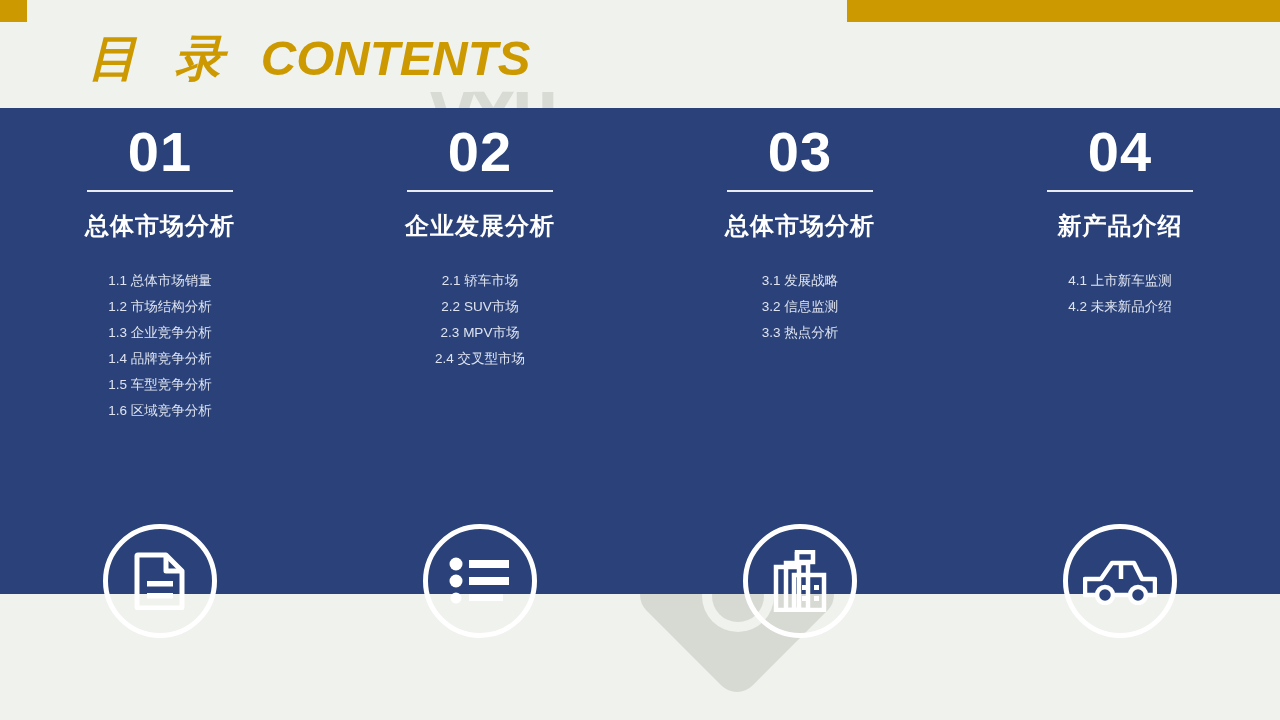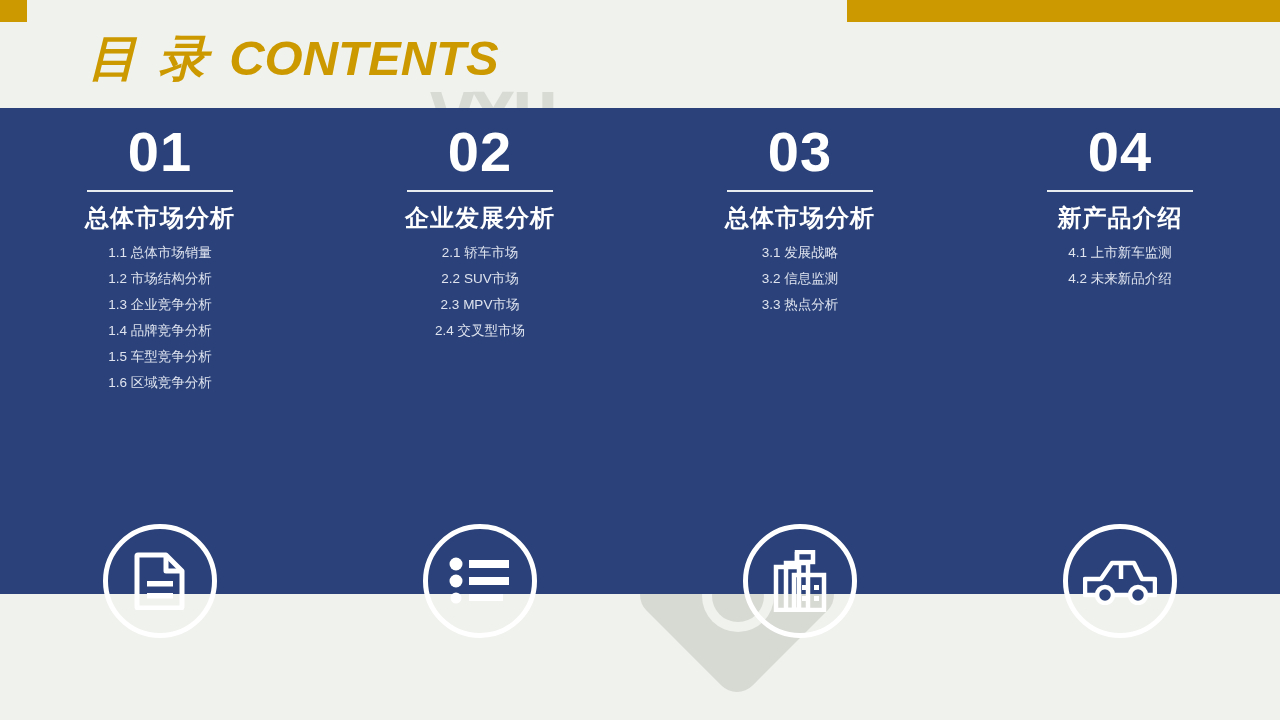--- a/index.html
+++ b/index.html
@@ -43,21 +43,21 @@
     border-radius:50%; background:#d7d9d3;
   }
 
   
   .title {
     position:absolute; left:88px; top:26px;
     font-size:49px; font-weight:700; font-style:italic;
     color:#cc9a00; white-space:nowrap;
     letter-spacing:0px;
   }
-  .title .cn { letter-spacing:4px; }
+  .title .cn { letter-spacing:4px;font-family:Liberation Mono, monospace; }
 
   
   .panel {
     position:absolute; left:0; top:108px; width:1280px; height:486px;
     background:#2a4279;
   }
 
   .cols {
     position:absolute; left:0; top:0; width:1280px; height:486px;
     display:flex;
@@ -66,25 +66,25 @@
 
   .num {
     margin-top:16px;
     font-size:56px; font-weight:700; color:#ffffff;
     line-height:1.0; letter-spacing:1px;
   }
   .rule {
     margin-top:10px; width:146px; height:2px; background:#e9ecef;
   }
   .heading {
-    margin-top:10px;
+    margin-top:18px;
     font-size:24px; font-weight:700; color:#ffffff;
     letter-spacing:1px; white-space:nowrap;
   }
-  .items { margin-top:12px; display:flex; flex-direction:column; align-items:center; }
+  .items { margin-top:32px; display:flex; flex-direction:column; align-items:center; }
   .item {
     font-size:13.5px; color:#dfe3ef; line-height:1.0;
     margin-bottom:12.5px; white-space:nowrap;
   }
 
   
   .circle-wrap {
     position:absolute; top:416px; width:1280px; height:120px;
     display:flex; pointer-events:none;
   }

